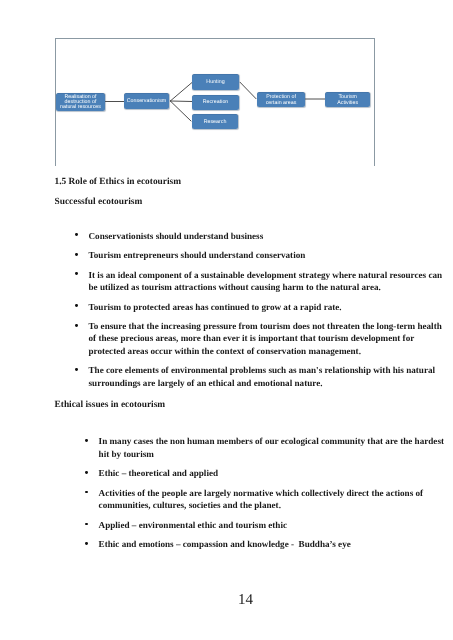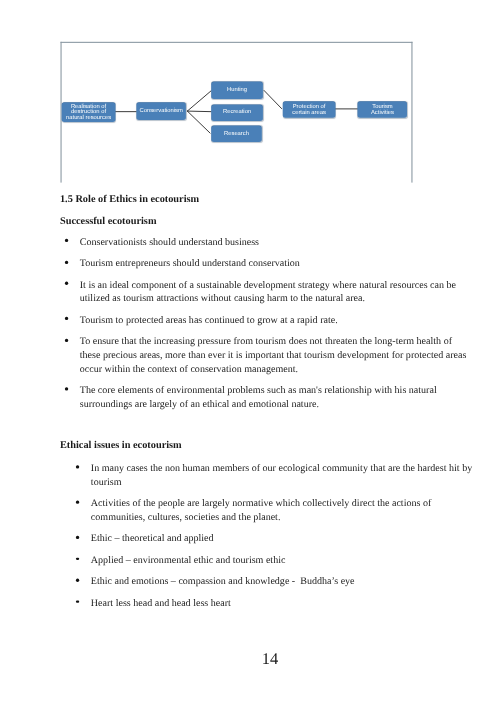--- a/index.html
+++ b/index.html
@@ -22,21 +22,21 @@
   .dgm-svg{position:absolute;left:0;top:0;}
 
   .node{position:absolute;background:#4a80b8;border-radius:2.5px;box-sizing:border-box;
         color:#ffffff;font-family:"Liberation Sans",sans-serif;
         display:flex;align-items:center;justify-content:center;
         text-align:center;line-height:5.3px;letter-spacing:0;
         box-shadow:0.4px 0.4px 0.7px rgba(60,85,115,.35), inset 0 0.5px 0 rgba(35,62,100,.3);}
 
   
   .h3{position:absolute;font-weight:bold;font-size:9.4px;white-space:nowrap;}
-  .bullets{position:absolute;margin:0;padding:0;list-style:none;}
+  .bullets{position:absolute;margin:16px;padding:0;list-style:none;font-weight:bold;}
   .bullets li{position:relative;font-size:9.15px;line-height:12.4px;margin-bottom:7.1px;}
   .bullets li:before{content:"";position:absolute;left:-13.8px;top:3.9px;
        width:2.8px;height:2.8px;border-radius:50%;background:#111111;}
   .pgnum{position:absolute;font-size:15px;}
 </style>
 </head>
 <body>
 
 <div class="page">
 
@@ -85,21 +85,20 @@
       <li>It is an ideal component of a sustainable development strategy where natural resources can be utilized as tourism attractions without causing harm to the natural area.</li>
       <li>Tourism to protected areas has continued to grow at a rapid rate.</li>
       <li>To ensure that the increasing pressure from tourism does not threaten the long-term health of these precious areas, more than ever it is important that tourism development for protected areas occur within the context of conservation management.</li>
       <li>The core elements of environmental problems such as man's relationship with his natural surroundings are largely of an ethical and emotional nature.</li>
     </ul>
 
   <div class="h3" style="left:54.5px;top:400.2px;">Ethical issues in ecotourism</div>
 
   <ul class="bullets" id="list2" style="left:82.6px;top:419.3px;width:352px;">
       <li>In many cases the non human members of our ecological community that are the hardest hit by tourism</li>
+      <li>Ethic – theoretical and applied</li>
       <li>Activities of the people are largely normative which collectively direct the actions of communities, cultures, societies and the planet.</li>
-      <li>Ethic – theoretical and applied</li>
       <li>Applied – environmental ethic and tourism ethic</li>
       <li>Ethic and emotions – compassion and knowledge - &nbsp;Buddha’s eye</li>
-      <li>Heart less head and head less heart</li>
     </ul>
 
   <div class="pgnum" style="left:238px;top:592.3px;">14</div>
 </div>
 
 </body></html>

